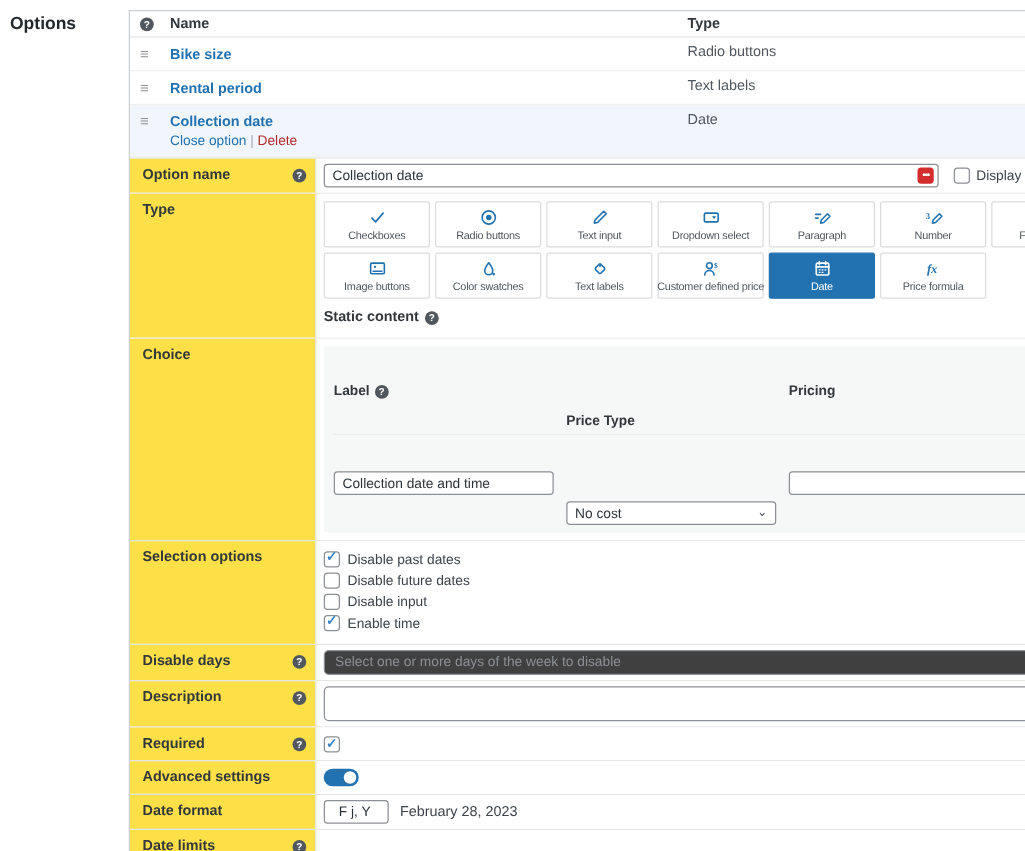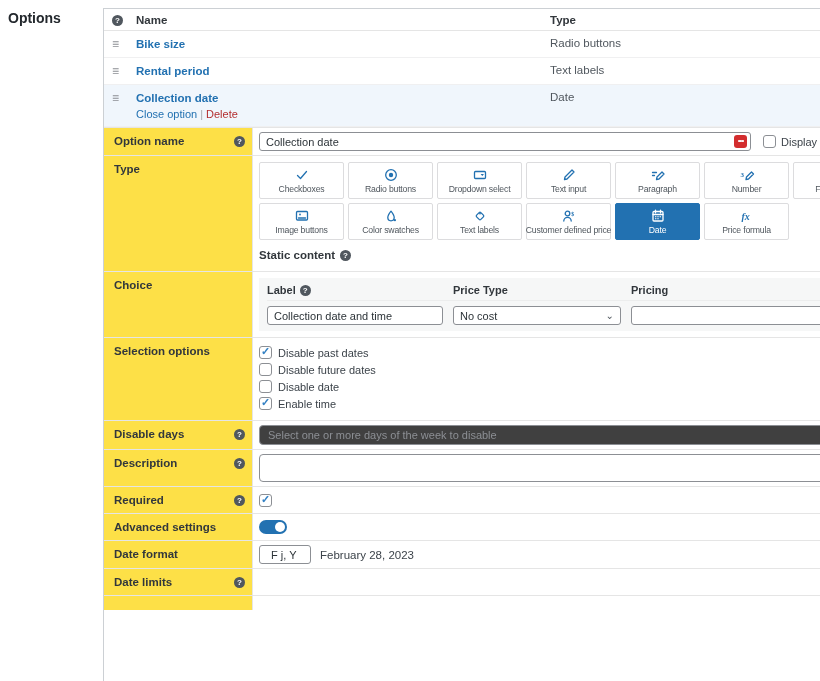--- a/index.html
+++ b/index.html
@@ -84,21 +84,21 @@
   .icf { fill: #2271b1; stroke: none; }
   .t { font-family: "Liberation Serif", serif; font-weight: bold; }
   .tbtn.selected .ic { stroke: #fff; }
   .tbtn.selected .icf { fill: #fff; }
   .static-head { display: flex; align-items: center; gap: 5px; margin: 9px 0 4px; font-weight: bold; font-size: 11.5px; color: #32373c; }
   
   .choice-strip { background: #f6f7f7; padding: 6px 8px; }
   .c-hrow, .c-irow { display: flex; gap: 10px; align-items: center; }
   .c-hrow { font-weight: bold; font-size: 11px; color: #32373c; margin-bottom: 5px; border-bottom: 1px solid #eceded; padding-bottom: 4px; }
   .c-col1 { width: 176px; flex: none; display: flex; align-items: center; gap: 4px; }
-  .c-col2 { width: 168px; flex: none; }
+  .c-col2 { width: 168px; flex: none; margin-top: 48px; }
   .c-col3 { flex: 1; }
   .c-col1 .inp, .c-col2 .sel, .c-col3 .inp { width: 100%; }
   
   .sel {
     border: 1px solid #8c8f94; border-radius: 3px; height: 19px; background: #fff;
     display: flex; align-items: center; padding: 0 6px; font-size: 11px; color: #2c3338; cursor: pointer;
   }
   .sel .sel-val { flex: 1; }
   .sel .chev { color: #50575e; font-size: 10px; line-height: 1; }
   .chev::after { content: "⌄"; }
@@ -186,31 +186,31 @@
         <div class="tbtn">
           <svg width="16" height="16" viewBox="0 0 16 16">
               <circle class="ic" cx="8" cy="8" r="5.3"></circle>
               <circle class="icf" cx="8" cy="8" r="2.2"></circle>
             </svg>
           <span class="lbl">Radio buttons</span>
         </div>
 
         <div class="tbtn">
           <svg width="16" height="16" viewBox="0 0 16 16">
+              <path class="ic" d="M3.5 12.5l.5-2.5 7-7 2 2-7 7-2.5.5z"></path>
+            </svg>
+          <span class="lbl">Text input</span>
+        </div>
+
+        <div class="tbtn">
+          <svg width="16" height="16" viewBox="0 0 16 16">
               <rect class="ic" x="2.5" y="4.5" width="11" height="7" rx="1"></rect>
               <path class="icf" d="M8.6 6.9h3.4l-1.7 2.2z"></path>
             </svg>
           <span class="lbl">Dropdown select</span>
-        </div>
-
-        <div class="tbtn">
-          <svg width="16" height="16" viewBox="0 0 16 16">
-              <path class="ic" d="M3.5 12.5l.5-2.5 7-7 2 2-7 7-2.5.5z"></path>
-            </svg>
-          <span class="lbl">Text input</span>
         </div>
 
         <div class="tbtn">
           <svg width="16" height="16" viewBox="0 0 16 16">
               <path class="ic" d="M2.5 5.5h4M2.5 8.5h2"></path>
               <path class="ic" d="M6.5 12.5l.5-2.5 5-5 2 2-5 5-2.5.5z"></path>
             </svg>
           <span class="lbl">Paragraph</span>
         </div>
 
@@ -324,21 +324,21 @@
       <div class="cb-row">
         <span class="cb checked"></span>
         <span class="cb-lbl">Disable past dates</span>
       </div>
       <div class="cb-row">
         <span class="cb"></span>
         <span class="cb-lbl">Disable future dates</span>
       </div>
       <div class="cb-row">
         <span class="cb"></span>
-        <span class="cb-lbl">Disable date</span>
+        <span class="cb-lbl">Disable input</span>
       </div>
       <div class="cb-row">
         <span class="cb checked"></span>
         <span class="cb-lbl">Enable time</span>
       </div>
     </div>
   </div>
 
   <div class="frow">
     <div class="flabel">

